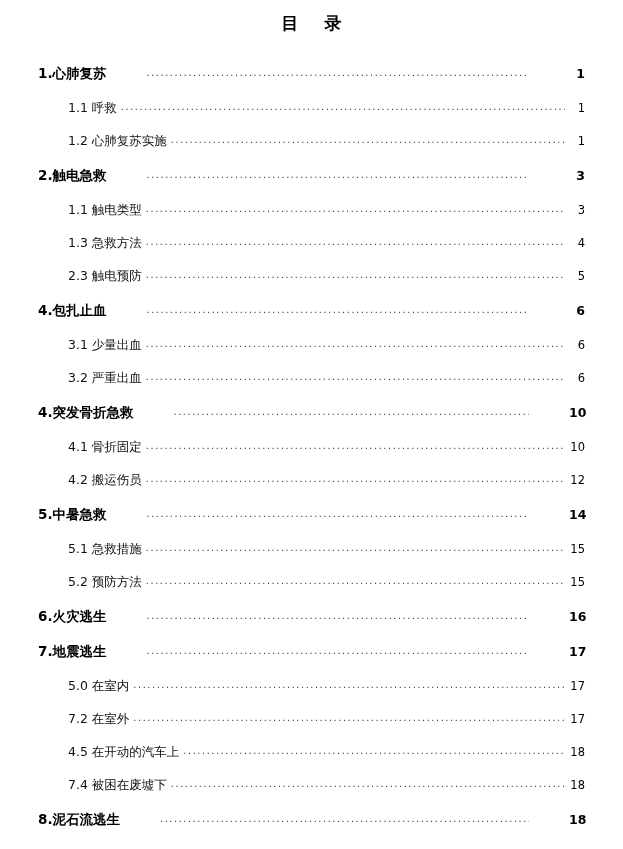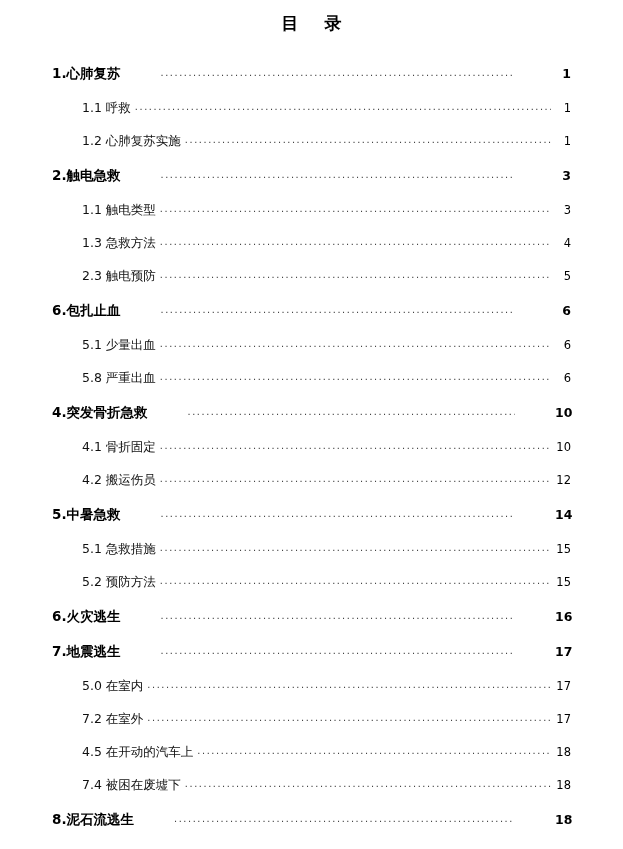--- a/index.html
+++ b/index.html
@@ -12,21 +12,21 @@
     background: #ffffff;
     font-family: "Liberation Sans", "DejaVu Sans", sans-serif;
     color: #000000;
     overflow: hidden;
   }
   .page {
     position: relative;
     width: 623px;
     height: 849px;
     box-sizing: border-box;
-    padding: 0 52px;
+    padding: 0 38px;
   }
   .doc-title {
     text-align: center;
     font-size: 17px;
     font-weight: bold;
     letter-spacing: 10px;
     padding-top: 12px;
     padding-left: 10px;
     font-family: "DejaVu Sans", "Liberation Sans", sans-serif;
   }
@@ -139,33 +139,33 @@
       <span class="page-num">4</span>
     </div>
 
     <div class="toc-entry lvl2">
       <span class="label">2.3 触电预防</span>
       <span class="dots">................................................................................................................................</span>
       <span class="page-num">5</span>
     </div>
 
     <div class="toc-entry lvl1">
-      <span class="label">6.包扎止血</span>
+      <span class="label">4.包扎止血</span>
       <span class="dots">................................................................................................................................</span>
       <span class="page-num">6</span>
     </div>
 
     <div class="toc-entry lvl2">
-      <span class="label">5.1 少量出血</span>
+      <span class="label">3.1 少量出血</span>
       <span class="dots">................................................................................................................................</span>
       <span class="page-num">6</span>
     </div>
 
     <div class="toc-entry lvl2">
-      <span class="label">5.8 严重出血</span>
+      <span class="label">3.2 严重出血</span>
       <span class="dots">................................................................................................................................</span>
       <span class="page-num">6</span>
     </div>
 
     <div class="toc-entry lvl1">
       <span class="label">4.突发骨折急救</span>
       <span class="dots">................................................................................................................................</span>
       <span class="page-num">10</span>
     </div>
 

